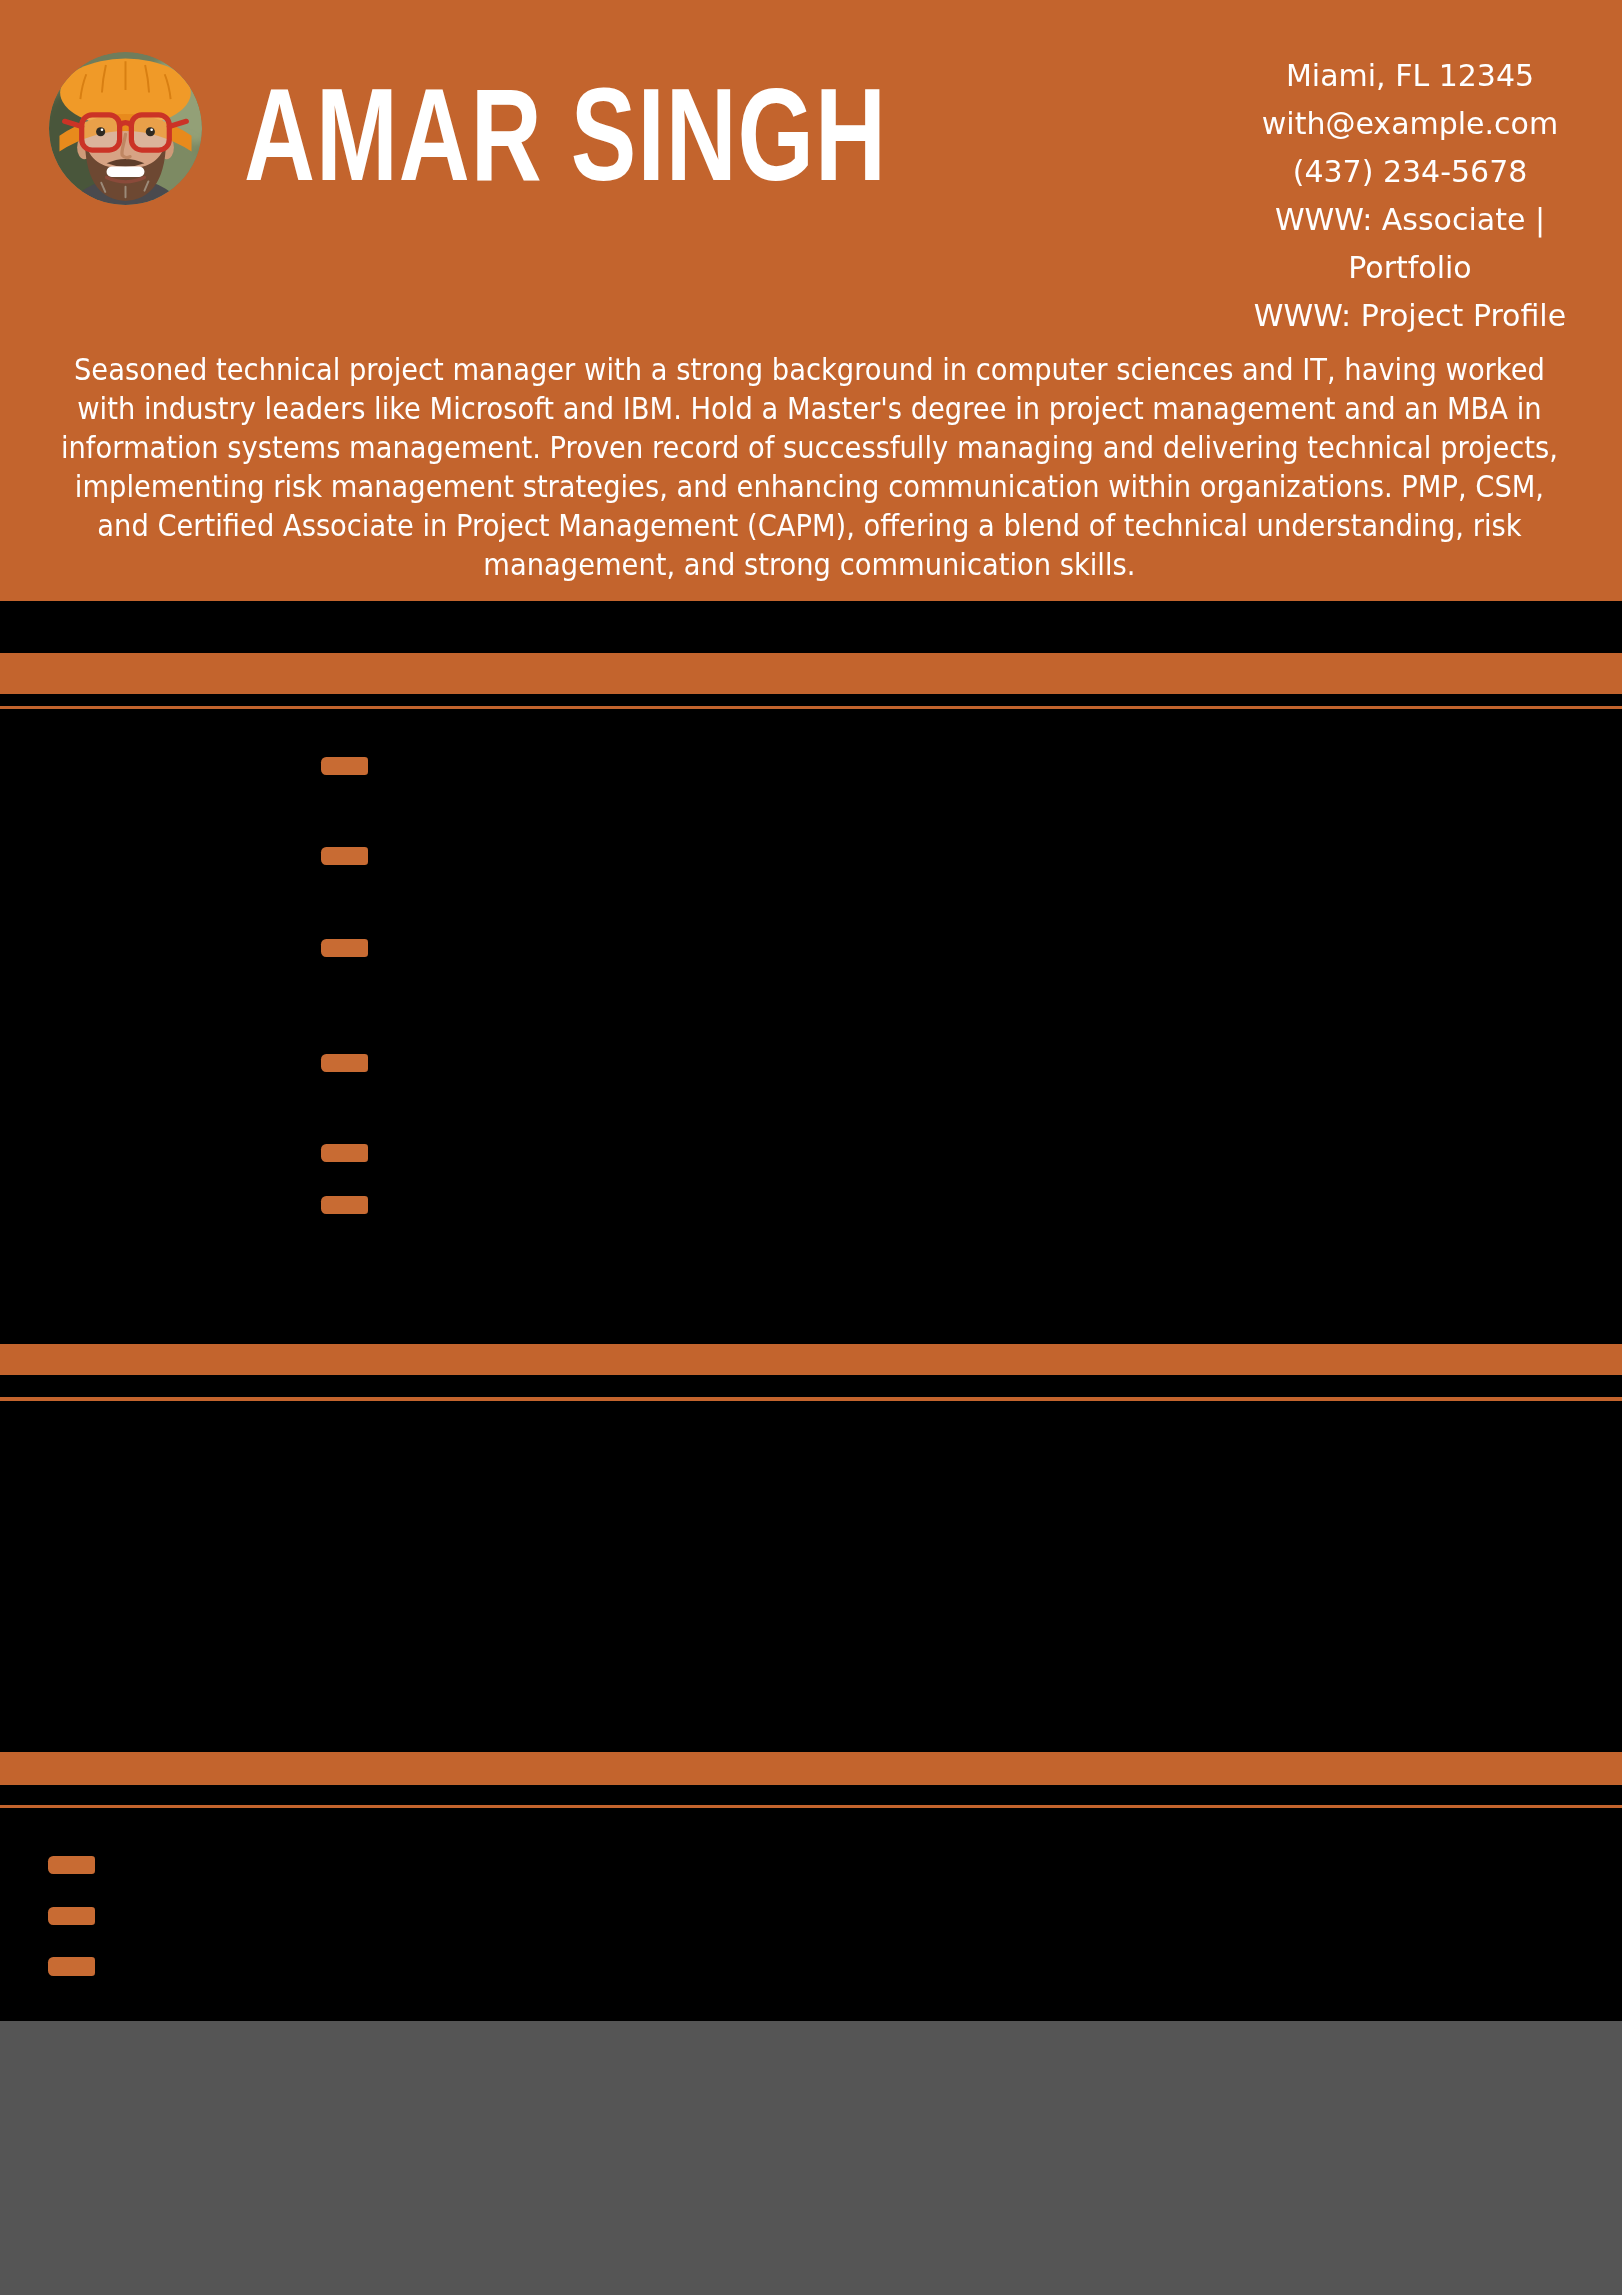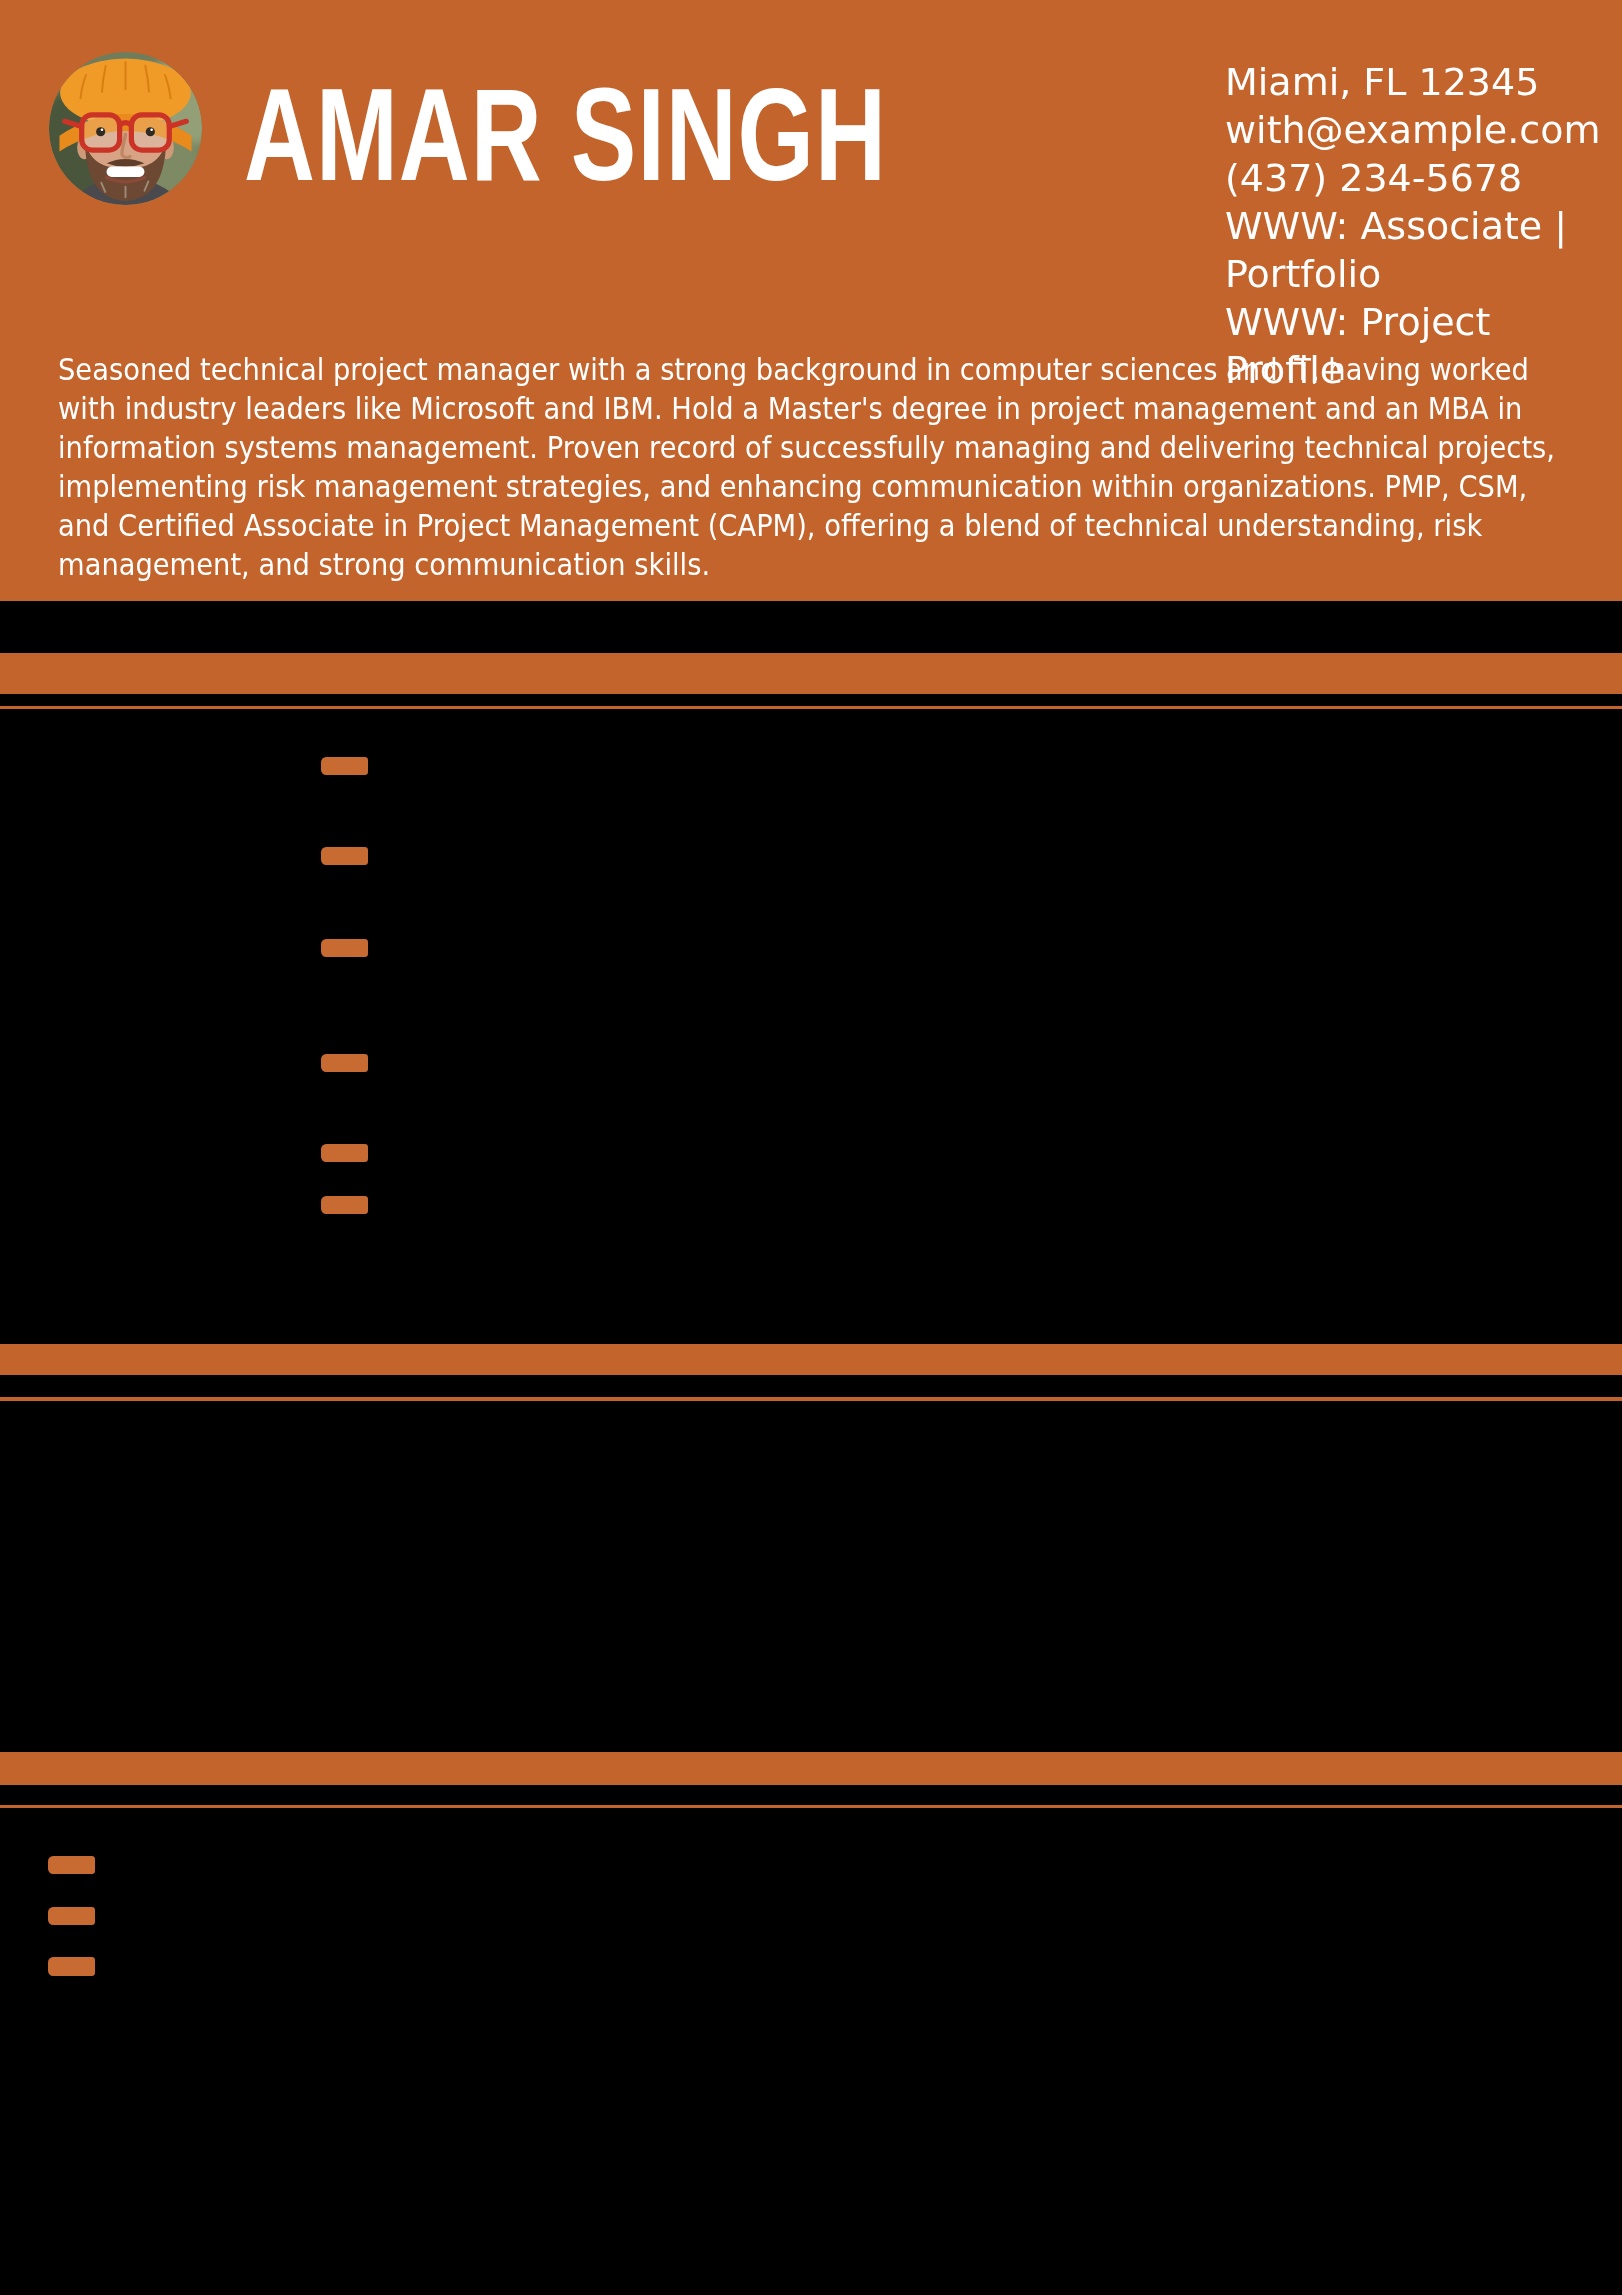--- a/index.html
+++ b/index.html
@@ -5,42 +5,43 @@
   :root{
     --orange:#c3642d;
     --bullet:#c86b33;
     --black:#000000;
     --white:#ffffff;
   }
   *{margin:0;padding:0;box-sizing:border-box;}
   html,body{background:#555;}
   .page{
     position:relative;
-    width:1622px;height:2295px;
+    width:1622px;height:2021px;
     background:var(--orange);
     overflow:hidden;
     font-family:"DejaVu Sans","Liberation Sans",sans-serif;
     color:var(--white);
+    text-align:center;
   }
   
   .photo{
     position:absolute;left:49px;top:52px;width:153px;height:153px;
     border-radius:50%;overflow:hidden;
   }
   .photo svg{display:block;width:100%;height:100%;}
   .name{
     position:absolute;left:244px;top:69px;
     font-family:"Liberation Sans",sans-serif;
     font-size:131px;line-height:131px;font-weight:700;
     letter-spacing:1.3px;white-space:nowrap;
   }
   .name .inner{display:inline-block;transform:scaleX(0.75);transform-origin:0 50%;}
   .contact{
-    position:absolute;left:1225px;top:58px;width:370px;
-    font-size:38px;line-height:48px;font-weight:400;
+    position:absolute;left:1225px;top:52px;width:370px;
+    font-size:30px;line-height:48px;font-weight:400;
   }
   .contact div{min-height:48px;}
   
   .summary{
     position:absolute;left:58px;top:351px;width:1616px;
     font-size:29.4px;line-height:39px;
     transform:scaleX(0.93);transform-origin:0 0;
   }
   
   .bar,.block{position:absolute;left:0;width:1622px;background:var(--black);}

